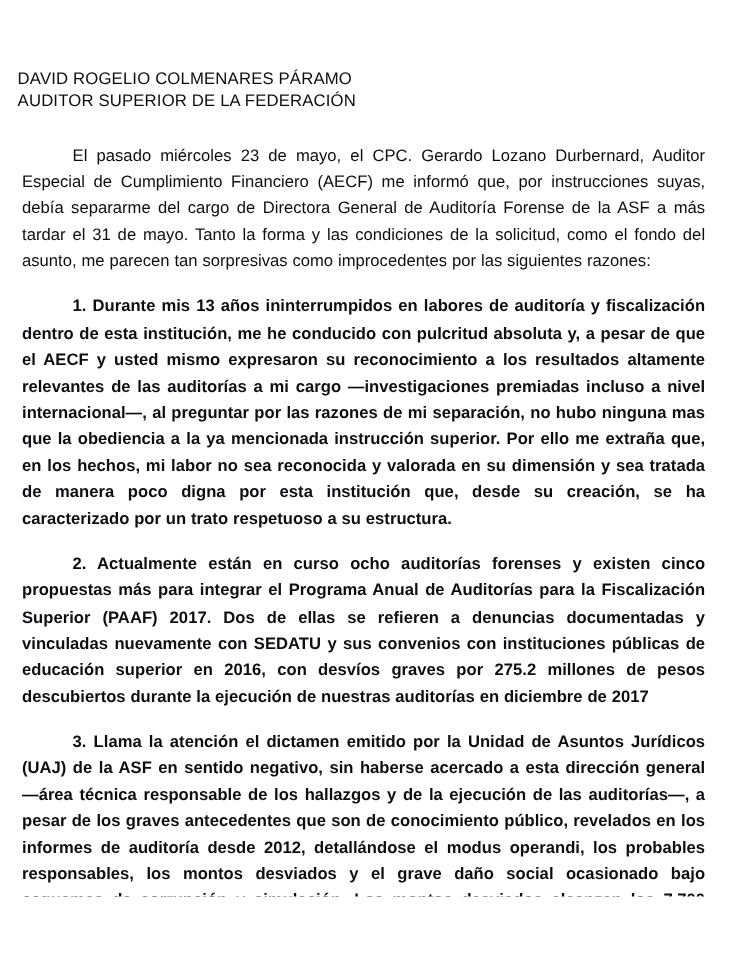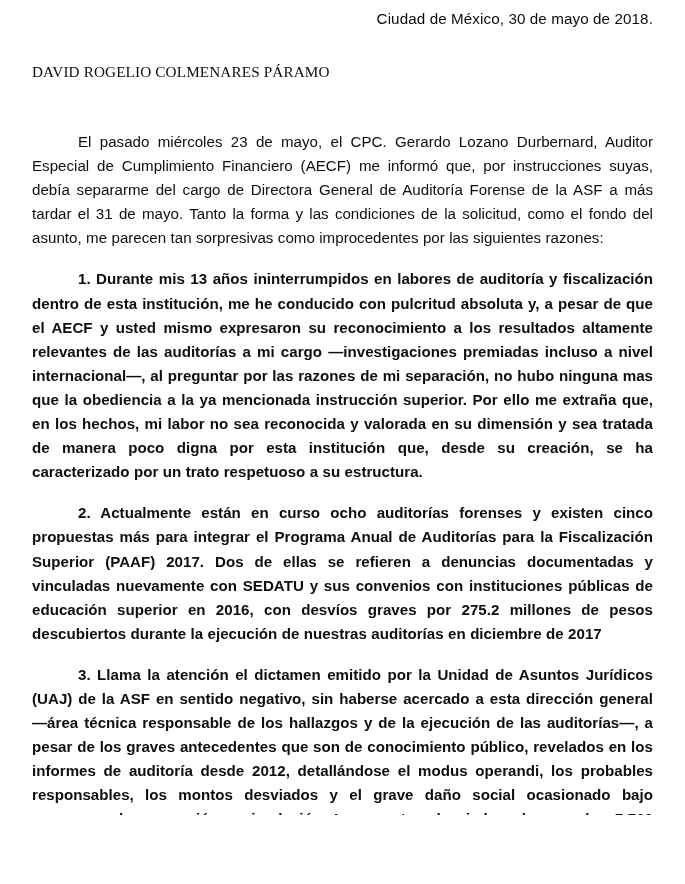--- a/index.html
+++ b/index.html
@@ -39,33 +39,32 @@
     width: 621px;
     text-align: right;
     font-size: 15.2px;
     line-height: 22px;
     letter-spacing: 0.1px;
   }
 
   .addressee {
     position: absolute;
     top: 62px;
-    left: 32px;
+    left: 16px;
     width: 621px;
     font-size: 15.2px;
     line-height: 19.5px;
     letter-spacing: 0.15px;
-    font-family: Liberation Serif, serif;
   }
   .addressee div { white-space: nowrap; }
 
   .body-text {
     position: absolute;
     top: 130px;
-    left: 32px;
+    left: 20px;
     width: 621px;
   }
 
   .para {
     margin: 0;
     font-size: 15.1px;
     line-height: 24.1px;
     text-align: justify;
     text-justify: inter-word;
     letter-spacing: 0.02px;
@@ -83,24 +82,24 @@
   .para.clipped {
     max-height: 152px;
     overflow: hidden;
   }
 </style>
 </head>
 <body>
 
 <div class="page">
 
-  <div class="datestamp">Ciudad de México, 30 de mayo de 2018.</div>
 
   <div class="addressee">
     <div>DAVID ROGELIO COLMENARES PÁRAMO</div>
+    <div>AUDITOR SUPERIOR DE LA FEDERACIÓN</div>
   </div>
 
   <div class="body-text">
     <p class="para indented">El pasado miércoles 23 de mayo, el CPC. Gerardo Lozano Durbernard, Auditor Especial de Cumplimiento Financiero (AECF) me informó que, por instrucciones suyas, debía separarme del cargo de Directora General de Auditoría Forense de la ASF a más tardar el 31 de mayo. Tanto la forma y las condiciones de la solicitud, como el fondo del asunto, me parecen tan sorpresivas como improcedentes por las siguientes razones:</p>
 
     <p class="para indented">1. Durante mis 13 años ininterrumpidos en labores de auditoría y fiscalización dentro de esta institución, me he conducido con pulcritud absoluta y, a pesar de que el AECF y usted mismo expresaron su reconocimiento a los resultados altamente relevantes de las auditorías a mi cargo —investigaciones premiadas incluso a nivel internacional—, al preguntar por las razones de mi separación, no hubo ninguna mas que la obediencia a la ya mencionada instrucción superior. Por ello me extraña que, en los hechos, mi labor no sea reconocida y valorada en su dimensión y sea tratada de manera poco digna por esta institución que, desde su creación, se ha caracterizado por un trato respetuoso a su estructura.</p>
 
     <p class="para indented">2. Actualmente están en curso ocho auditorías forenses y existen cinco propuestas más para integrar el Programa Anual de Auditorías para la Fiscalización Superior (PAAF) 2017. Dos de ellas se refieren a denuncias documentadas y vinculadas nuevamente con SEDATU y sus convenios con instituciones públicas de educación superior en 2016, con desvíos graves por 275.2 millones de pesos descubiertos durante la ejecución de nuestras auditorías en diciembre de 2017</p>
 
     <p class="para indented clipped">3. Llama la atención el dictamen emitido por la Unidad de Asuntos Jurídicos (UAJ) de la ASF en sentido negativo, sin haberse acercado a esta dirección general —área técnica responsable de los hallazgos y de la ejecución de las auditorías—, a pesar de los graves antecedentes que son de conocimiento público, revelados en los informes de auditoría desde 2012, detallándose el modus operandi, los probables responsables, los montos desviados y el grave daño social ocasionado bajo esquemas de corrupción y simulación.  Los montos desviados alcanzan los 7,700 millones de pesos e involucran a funcionarios de SEDESOL, SEDATU, las universidades y terceros presuntos proveedores implicados en la articulación de estas redes de empresas fachada. Por su trascendencia e importancia, las denuncias se hicieron del conocimiento superior y fueron enviadas</p>

